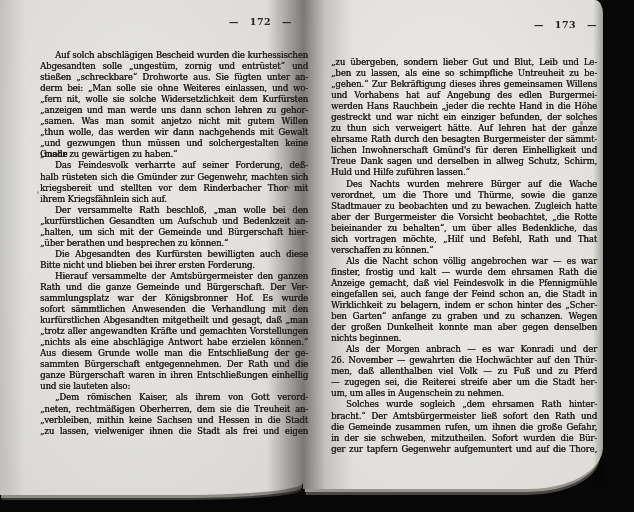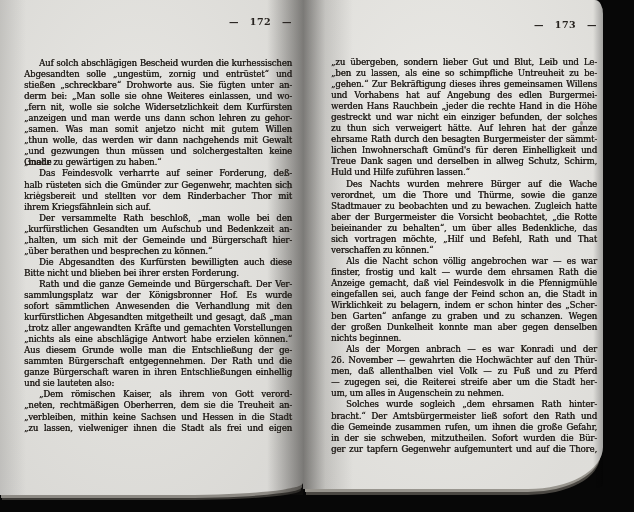--- a/index.html
+++ b/index.html
@@ -76,21 +76,21 @@
   .header-left  { left: 24px;  top: 16px; width: 268px; }
   .header-right { left: 331px; top: 19px; width: 266px; }
 
   .page-text {
     position: absolute;
     color: var(--ink, #26221e);
     font-size: 8.6px;
     letter-spacing: -0.15px;
     text-shadow: 0.3px 0 0 currentColor; 
   }
-  .text-left  { left: 24px;  top: 50px; width: 268px; margin-top: 8px; }
+  .text-left  { left: 40px;  top: 50px; width: 268px; }
   .text-right { left: 331px; top: 57px; width: 266px; }
 
   .para { margin: 0; }
   .line {
     white-space: normal;
     text-align: justify;
     text-align-last: justify;
     height: 11.05px;
     line-height: 11.05px;
     overflow: visible;
@@ -147,20 +147,21 @@
         <div class="line">Der versammelte Rath beschloß, „man wolle bei den</div>
         <div class="line">„kurfürstlichen Gesandten um Aufschub und Bedenkzeit an-</div>
         <div class="line">„halten, um sich mit der Gemeinde und Bürgerschaft hier-</div>
         <div class="line last">„über berathen und besprechen zu können.“</div>
       </div>
       <div class="para indent">
         <div class="line">Die Abgesandten des Kurfürsten bewilligten auch diese</div>
         <div class="line last">Bitte nicht und blieben bei ihrer ersten Forderung.</div>
       </div>
       <div class="para indent">
+        <div class="line">Hierauf versammelte der Amtsbürgermeister den ganzen</div>
         <div class="line">Rath und die ganze Gemeinde und Bürgerschaft.  Der Ver-</div>
         <div class="line">sammlungsplatz war der Königsbronner Hof.  Es wurde</div>
         <div class="line">sofort sämmtlichen Anwesenden die Verhandlung mit den</div>
         <div class="line">kurfürstlichen Abgesandten mitgetheilt und gesagt, daß „man</div>
         <div class="line">„trotz aller angewandten Kräfte und gemachten Vorstellungen</div>
         <div class="line">„nichts als eine abschlägige Antwort habe erzielen können.“</div>
         <div class="line">Aus diesem Grunde wolle man die Entschließung der ge-</div>
         <div class="line">sammten Bürgerschaft entgegennehmen.  Der Rath und die</div>
         <div class="line">ganze Bürgerschaft waren in ihren Entschließungen einhellig</div>
         <div class="line last">und sie lauteten also:</div>

